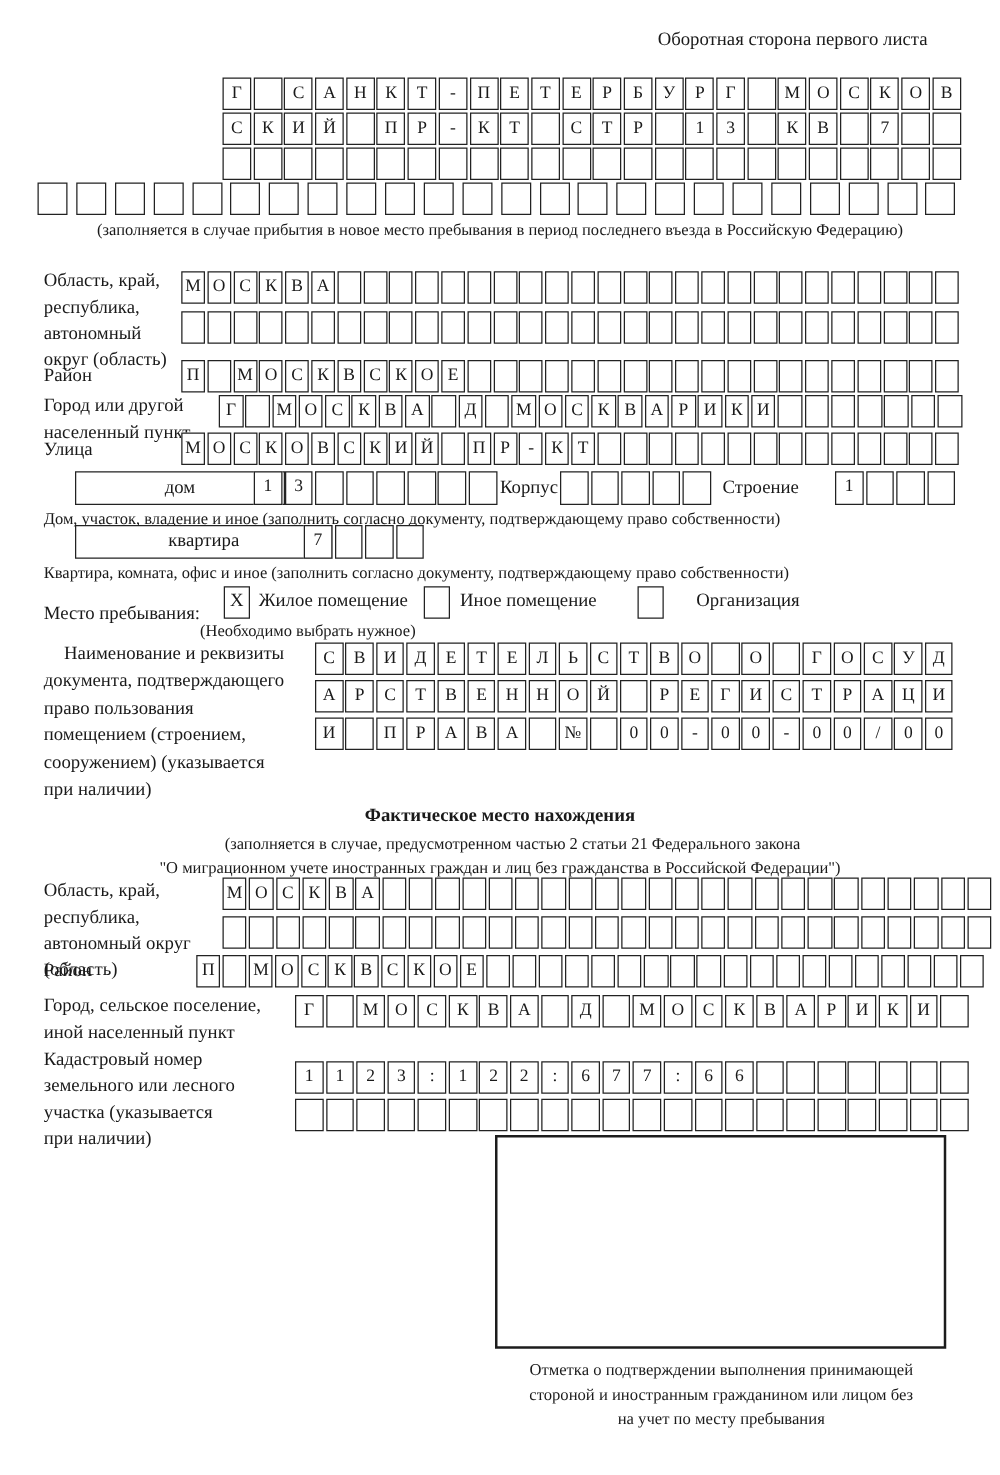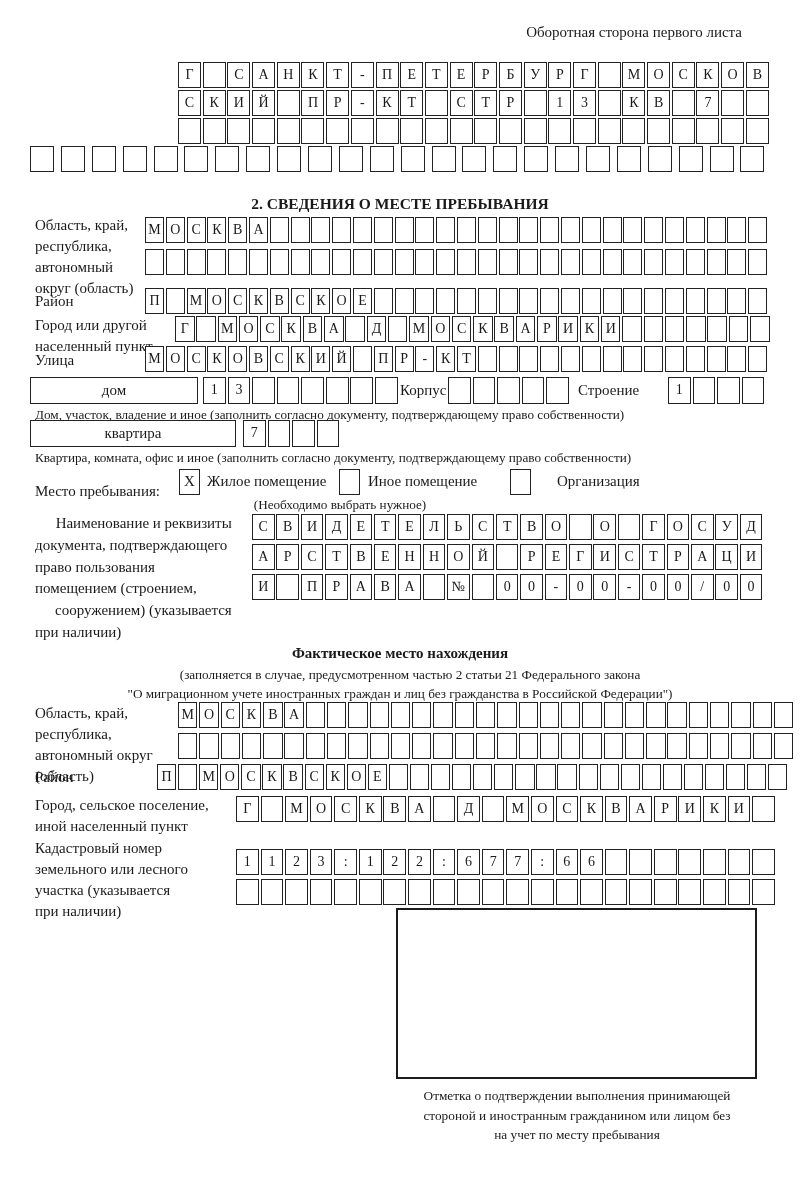--- a/index.html
+++ b/index.html
@@ -17,21 +17,21 @@
     box-sizing:border-box;flex:0 0 auto;height:26px;border:1.6px solid #222;
     background:#fff;text-align:center;font-size:14px;line-height:23px;
   }
   .h27 .box{height:27px;line-height:24px;}
   .g1{gap:1.7px;} .g2{gap:1.8px;} .g3{gap:1.9px;} .gw{gap:6.9px;}
   .w23 .box{width:23px;} .w24 .box{width:24px;} .w19 .box{width:19px;}
   .w195 .box{width:19.5px;} .w194 .box{width:19.4px;} .w192 .box{width:19.2px;}
   .w225 .box{width:22.5px;} .w227 .box{width:22.7px;}
   .widebox{
     position:absolute;box-sizing:border-box;border:1.6px solid #222;height:27px;
-    display:flex;align-items:center;justify-content:center;font-size:15px;background:#fff;
+    display:flex;align-items:center;justify-content:center;font-size:15px;background:#fff;margin-left:30px;
   }
   .cbx{
     position:absolute;box-sizing:border-box;width:21px;height:26px;border:1.6px solid #222;
     text-align:center;font-size:15px;line-height:23px;background:#fff;
   }
   .stamp{
     position:absolute;box-sizing:border-box;border:2px solid #1c1c1c;background:#fff;
   }
   .scap{font-size:13.3px;line-height:19.5px;text-align:center;}
 </style>
@@ -139,22 +139,22 @@
       <span class="box"></span>
       <span class="box"></span>
       <span class="box"></span>
       <span class="box"></span>
       <span class="box"></span>
       <span class="box"></span>
       <span class="box"></span>
       <span class="box"></span>
       <span class="box"></span>
     </div>
-
-  <div class="abs ttl" style="top:195px;left:0;">2. СВЕДЕНИЯ О МЕСТЕ ПРЕБЫВАНИЯ</div>
+  <div class="abs cap ctr" style="top:176px;left:0;">(заполняется в случае прибытия в новое место пребывания в период последнего въезда в Российскую Федерацию)</div>
+
 
   <div class="abs" style="left:35px;top:215px;">
     <div class="lbl">Область, край,</div>
     <div class="lbl">республика,</div>
     <div class="lbl">автономный</div>
     <div class="lbl">округ (область)</div>
   </div>
   <div class="boxrow g2 w19" style="left:145px;top:217px;">
       <span class="box">М</span>
       <span class="box">О</span>
@@ -360,28 +360,28 @@
     </div>
   <div class="abs cap" style="left:35px;top:450px;">Квартира, комната, офис и иное (заполнить согласно документу, подтверждающему право собственности)</div>
 
   <div class="abs lbl" style="left:35px;top:481px;">Место пребывания:</div>
   <div class="cbx" style="left:179px;top:469px;">X</div>
   <div class="abs lbl" style="left:207px;top:471px;">Жилое помещение</div>
   <div class="cbx" style="left:339px;top:469px;"></div>
   <div class="abs lbl" style="left:368px;top:471px;">Иное помещение</div>
   <div class="cbx" style="left:510px;top:469px;"></div>
   <div class="abs lbl" style="left:557px;top:471px;">Организация</div>
-  <div class="abs cap" style="left:160px;top:497px;width:360px;text-align:center;">(Необходимо выбрать нужное)</div>
+  <div class="abs cap" style="left:160px;top:497px;width:360px;text-align:left;">(Необходимо выбрать нужное)</div>
 
   <div class="abs" style="left:35px;top:513px;">
     <div class="lbl" style="line-height:21.8px;text-align:right;">Наименование и реквизиты</div>
     <div class="lbl" style="line-height:21.8px;">документа, подтверждающего</div>
     <div class="lbl" style="line-height:21.8px;">право пользования</div>
     <div class="lbl" style="line-height:21.8px;">помещением (строением,</div>
-    <div class="lbl" style="line-height:21.8px;margin-left:20px;">сооружением) (указывается</div>
+    <div class="lbl" style="line-height:21.8px;">сооружением) (указывается</div>
     <div class="lbl" style="line-height:21.8px;">при наличии)</div>
   </div>
   <div class="boxrow g3 w225" style="left:252px;top:514px;">
       <span class="box">С</span>
       <span class="box">В</span>
       <span class="box">И</span>
       <span class="box">Д</span>
       <span class="box">Е</span>
       <span class="box">Т</span>
       <span class="box">Е</span>

